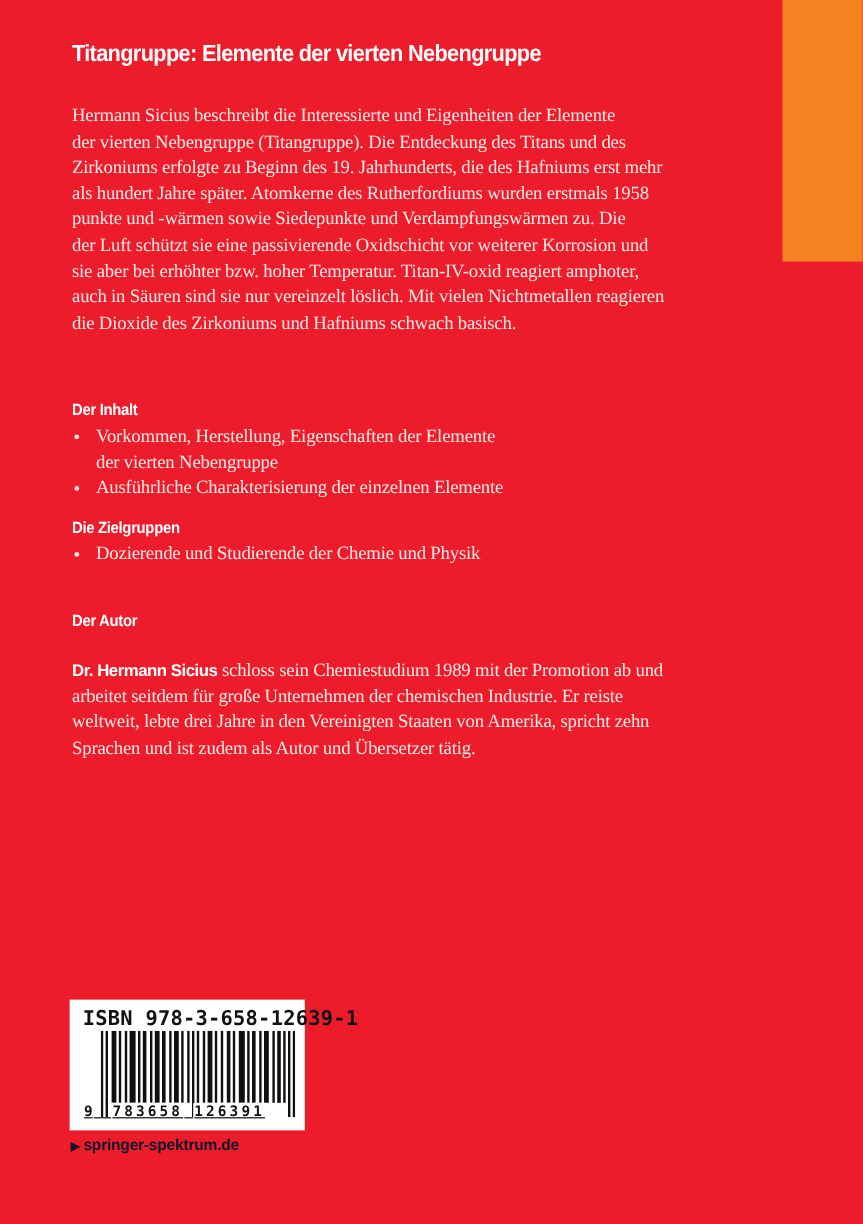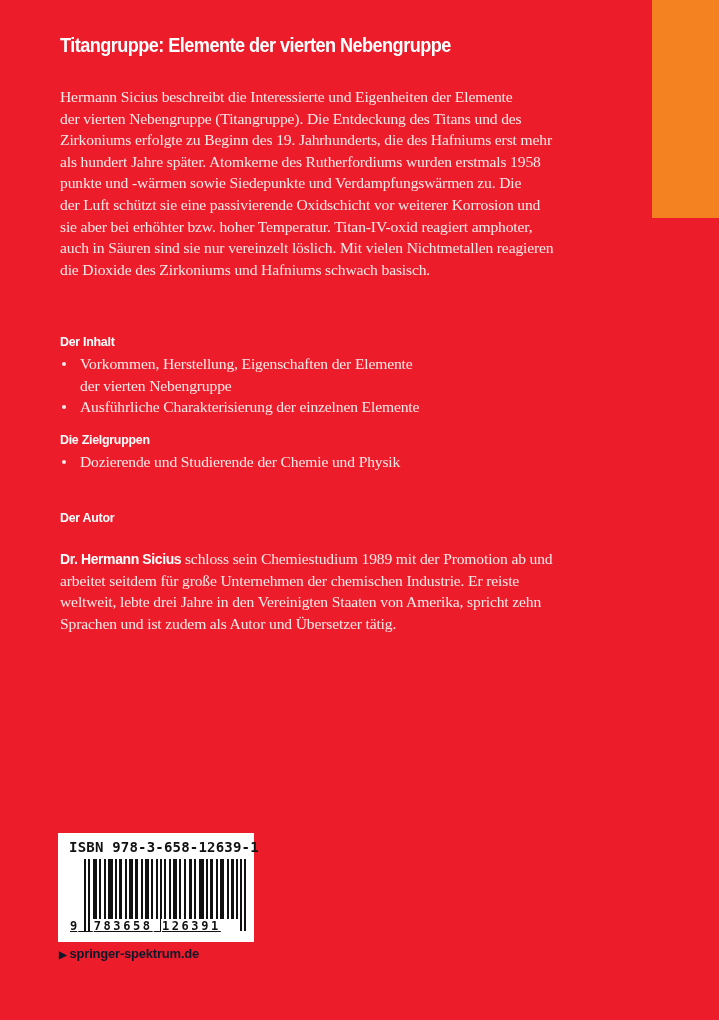--- a/index.html
+++ b/index.html
@@ -44,21 +44,21 @@
   .bold-name {
     font-family: "Liberation Sans", sans-serif; font-weight: bold; font-size: 14px;
     letter-spacing: -0.4px; color: #ffffff;
   }
   .barcode-box {
     position: absolute; left: 58px; top: 833px; width: 196px; height: 109px;
     background: #ffffff;
   }
   .isbn-text {
     position: absolute; left: 11px; top: 6px;
-    font-family: "DejaVu Sans Mono", monospace; font-size: 14px; font-weight: bold;
+    font-family: "DejaVu Sans Mono", monospace; font-size: 17px; font-weight: bold;
     color: #111; letter-spacing: 0.2px; white-space: nowrap;
   }
   .bars {
     position: absolute; left: 26px; top: 26px; width: 162px; height: 72px;
   }
   .ean-digits {
     position: absolute; left: 11px; top: 86px;
     font-family: "DejaVu Sans Mono", monospace; font-size: 12px; font-weight: bold;
     color: #111; white-space: nowrap; text-decoration: underline;
   }

